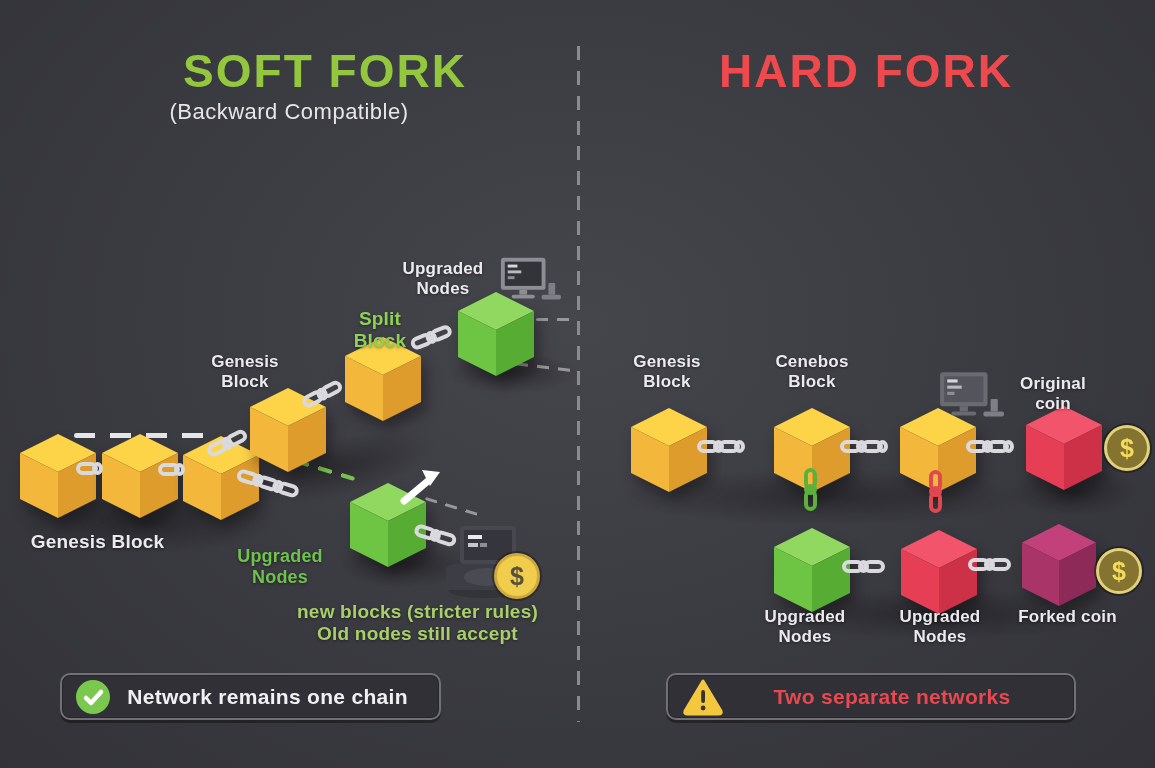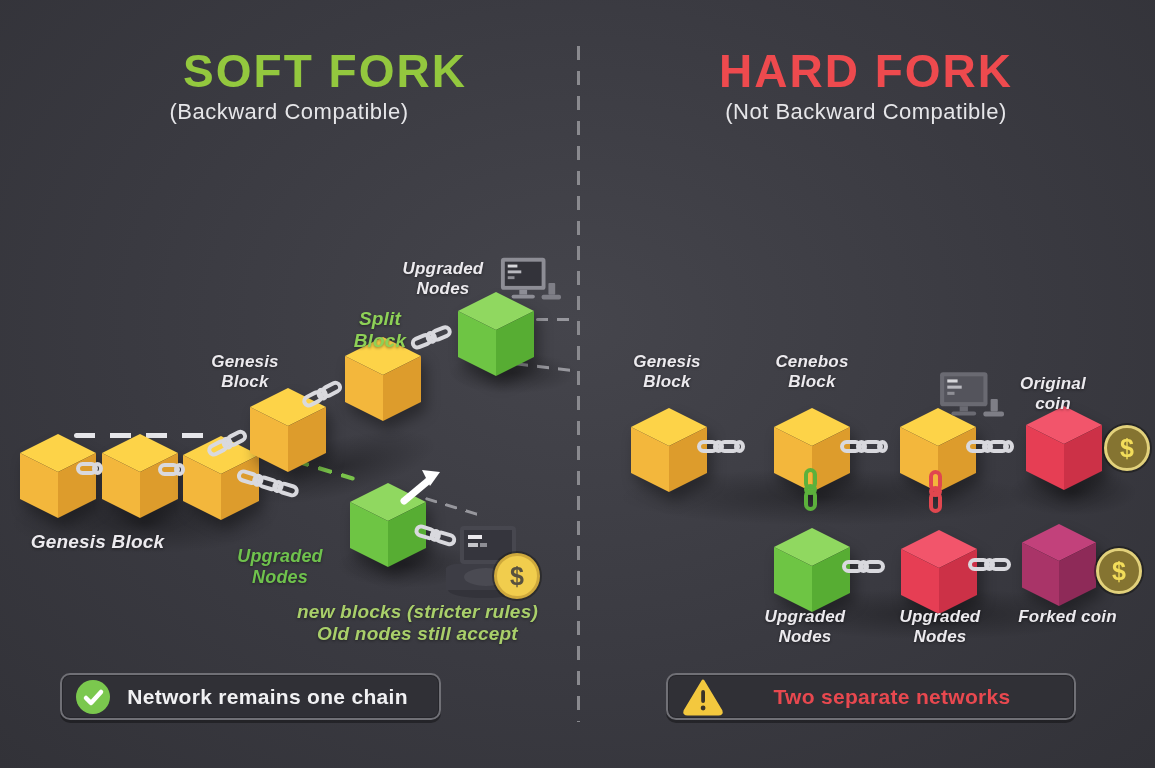--- a/index.html
+++ b/index.html
@@ -33,21 +33,21 @@
   .chain-v .link.alt{width:13px;height:11px;}
   .chain-white{--cc:#d9d9de;} .chain-greenc{--cc:#5cb13c;} .chain-redc{--cc:#e0474f;}
   
   .dash{position:absolute;z-index:2;border-radius:3px;}
   .dash-white{height:5px;background:repeating-linear-gradient(to right,#e6e6ea 0 21px,transparent 21px 36px);}
   .dash-gray{height:3px;background:repeating-linear-gradient(to right,#97979d 0 12px,transparent 12px 21px);}
   .dash-green{height:4px;background:repeating-linear-gradient(to right,#79c24a 0 14px,transparent 14px 24px);}
   
   .lbl{position:absolute;z-index:6;font-weight:bold;color:#eceaee;text-align:center;
     font-size:17px;line-height:1.18;letter-spacing:.2px;text-shadow:0 1px 3px rgba(0,0,0,.45);}
-  .lbl span{display:block;font-style:italic;}
+  .lbl span{display:block;}
   .lbl-split{color:#8ed157;font-size:19px;}
   .lbl-upg-green{color:#6fc24d;font-size:18px;}
   .lbl-note{color:#a9cf6a;font-size:19px;}
   
   .coin{position:absolute;z-index:5;border-radius:50%;display:flex;align-items:center;
     justify-content:center;font-weight:bold;}
   .coin-bright{width:40px;height:40px;background:#f1cd4d;border:3px solid #cfa93c;
     color:#58513f;font-size:25px;box-shadow:0 0 0 2px rgba(25,25,20,.45);}
   .coin-ring{width:40px;height:40px;background:#857431;border:3px solid #e2d17b;
     color:#f2dd5a;font-size:25px;box-shadow:0 0 0 2px rgba(20,20,15,.5);}
@@ -66,21 +66,20 @@
   .icon{position:absolute;z-index:5;}
 </style>
 </head>
 <body>
 
 <div class="stage">
 
   <div class="panel-title t-green" style="left:0;margin-left:36px;">SOFT FORK</div>
   <div class="panel-sub" style="left:0;">(Backward Compatible)</div>
   <div class="panel-title t-red" style="left:577px;">HARD FORK</div>
-  <div class="panel-sub" style="left:577px;">(Not Backward Compatible)</div>
 
   <div class="divider"></div>
 
   <div class="shadow" style="left:8px;top:492px;width:270px;height:62px;"></div>
   <div class="shadow" style="left:240px;top:438px;width:200px;height:58px;transform:rotate(-14deg);"></div>
   <div class="shadow" style="left:448px;top:352px;width:130px;height:42px;"></div>
   <div class="shadow" style="left:336px;top:542px;width:140px;height:46px;"></div>
 
   <div class="dash dash-white" style="left:74px;top:433px;width:136px;"></div>
   <div class="dash dash-gray" style="left:536px;top:318px;width:42px;"></div>

